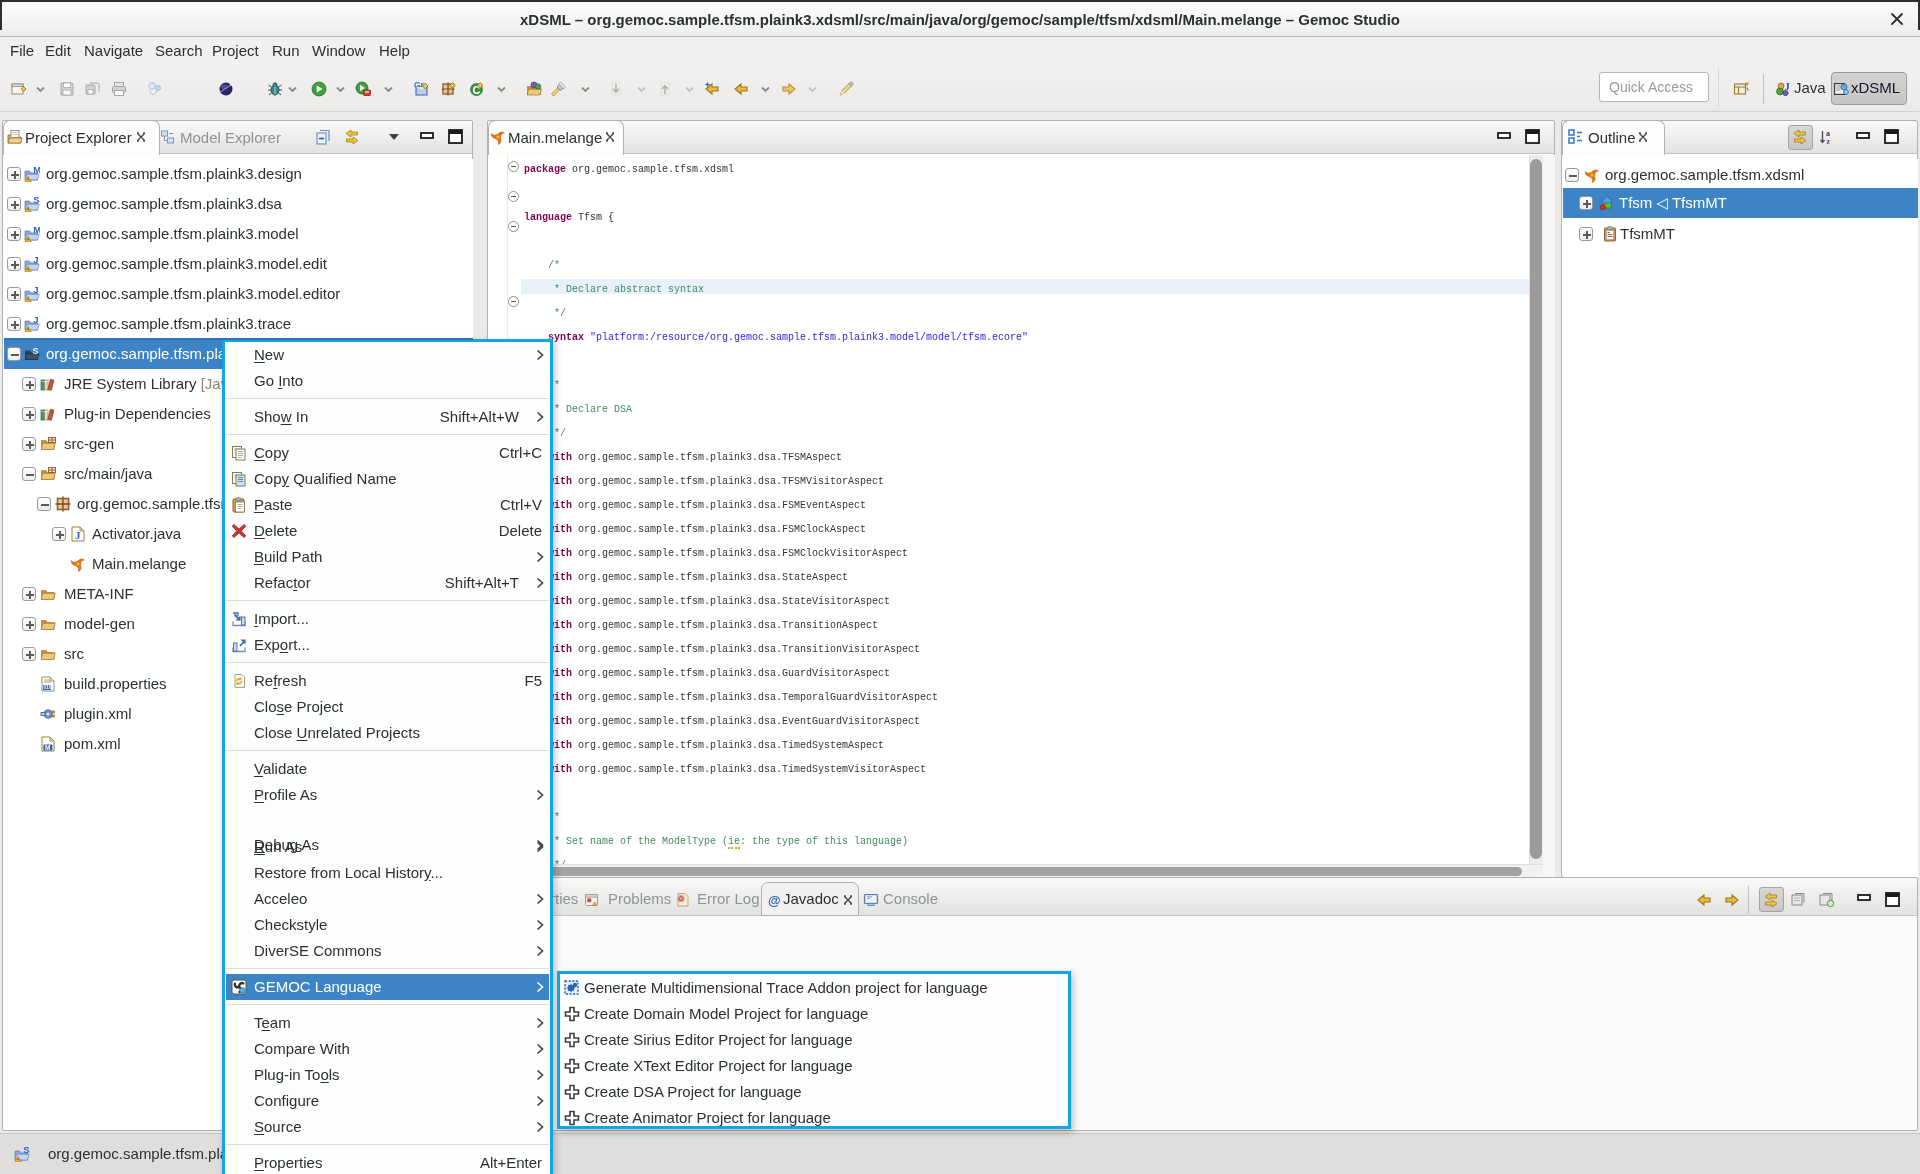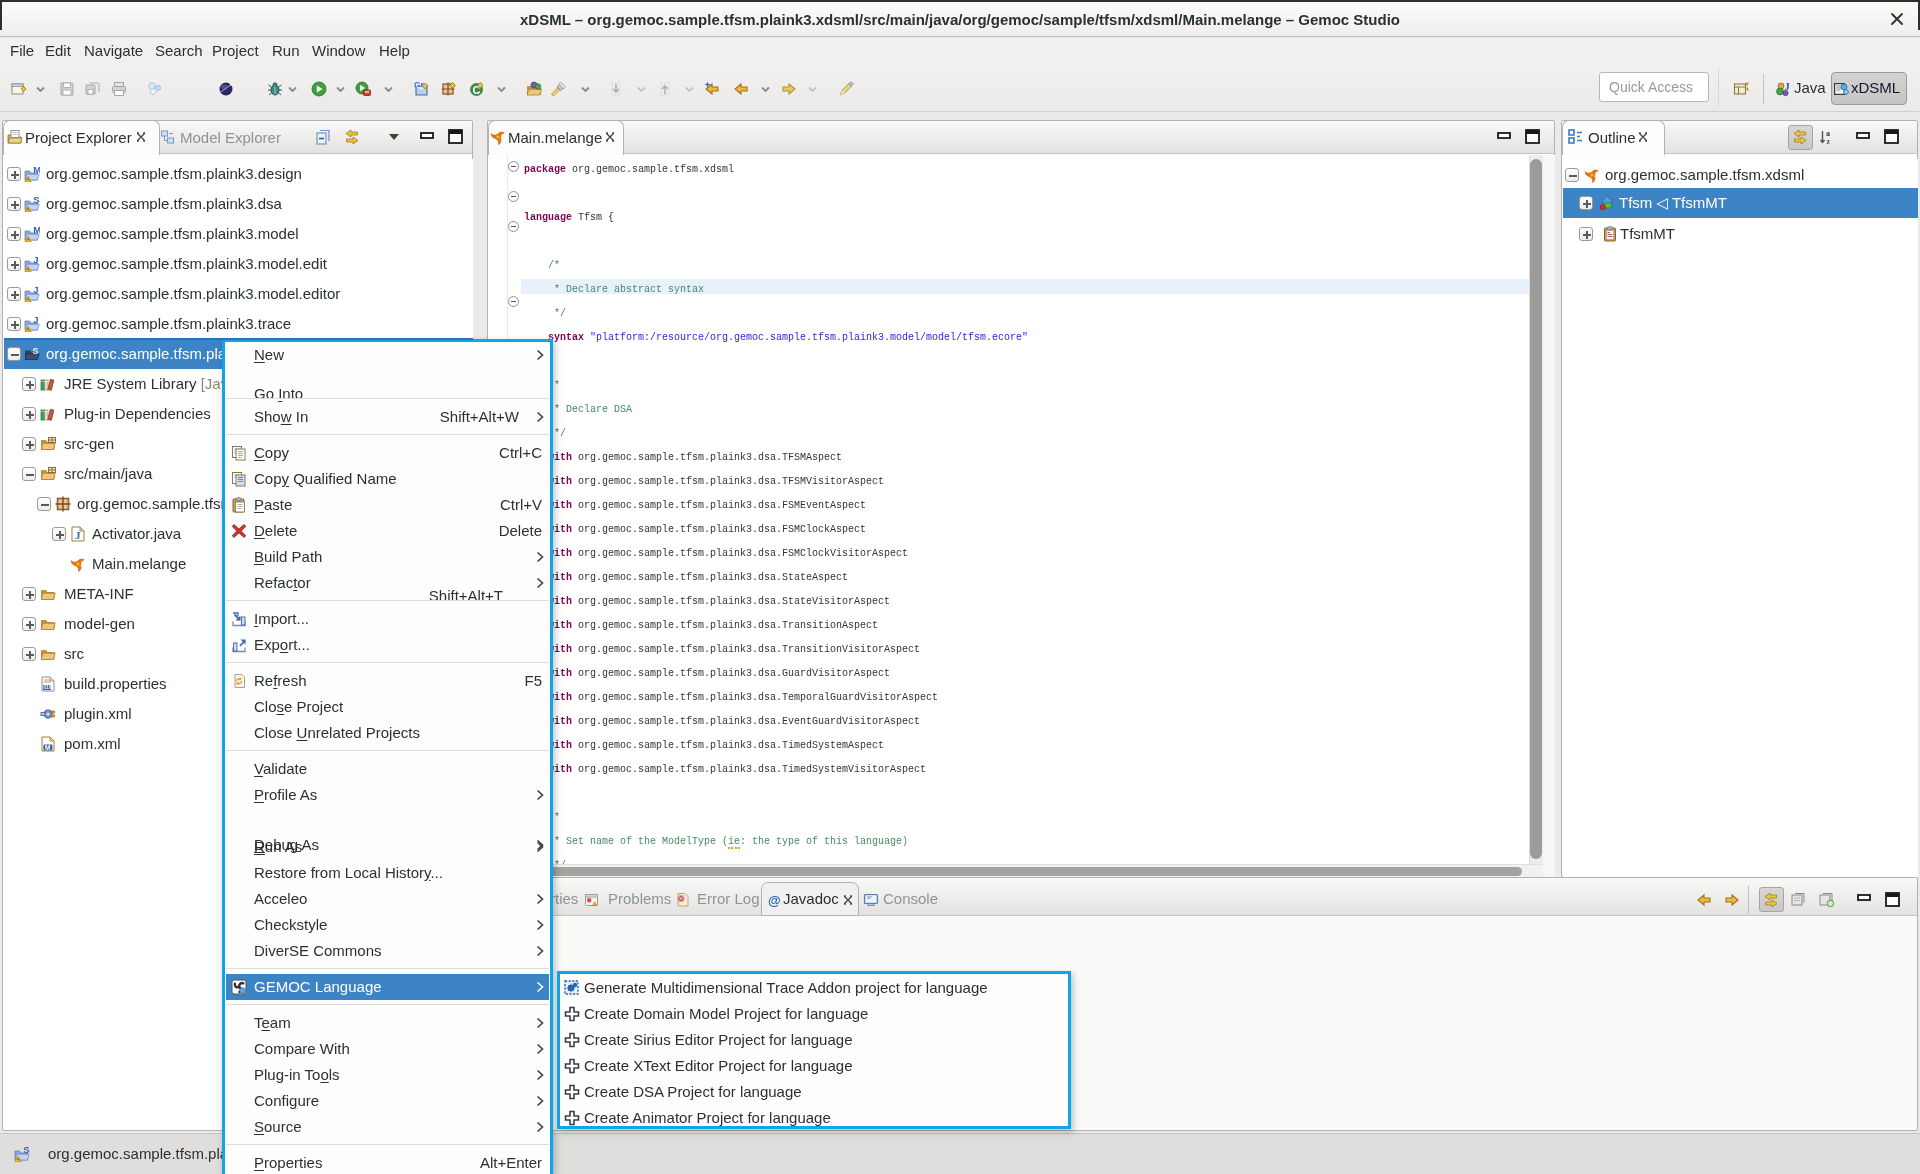--- a/index.html
+++ b/index.html
@@ -727,21 +727,21 @@
     </svg>
 <div class="a" style="left:48px;top:0;font-size:15px;line-height:40px;color:#2b3032">org.gemoc.sample.tfsm.plaink3</div>
 </div>
 <div class="a menu" style="left:222px;top:339px;width:331px;height:836px;border-bottom:none">
 <div class="mrow" style="top:0px;">
       <div class="mlbl" style=""><u>N</u>ew</div>
       <svg class="marr" width="8" height="12" viewBox="0 0 8 12">
         <path d="M1.5 1.5 L6.5 6 L1.5 10.5" fill="none" stroke="#3c4043" stroke-width="1.6"></path>
       </svg>
     </div>
-<div class="mrow" style="top:26px;margin-top:13px;">
+<div class="mrow" style="top:26px;">
       <div class="mlbl" style="">Go <u>I</u>nto</div>
     </div>
 <div class="msep" style="top:56px"></div>
 <div class="mrow" style="top:62px;">
       <div class="mlbl" style="">Sho<u>w</u> In</div>
       <div class="msc" style="right:30px;">Shift+Alt+W</div>
       <svg class="marr" width="8" height="12" viewBox="0 0 8 12">
         <path d="M1.5 1.5 L6.5 6 L1.5 10.5" fill="none" stroke="#3c4043" stroke-width="1.6"></path>
       </svg>
     </div>
@@ -783,21 +783,21 @@
       <div class="msc" style="right:7px;">Delete</div>
     </div>
 <div class="mrow" style="top:202px;">
       <div class="mlbl" style=""><u>B</u>uild Path</div>
       <svg class="marr" width="8" height="12" viewBox="0 0 8 12">
         <path d="M1.5 1.5 L6.5 6 L1.5 10.5" fill="none" stroke="#3c4043" stroke-width="1.6"></path>
       </svg>
     </div>
 <div class="mrow" style="top:228px;">
       <div class="mlbl" style="">Refac<u>t</u>or</div>
-      <div class="msc" style="right:46px;margin-top:13px;">Shift+Alt+T</div>
+      <div class="msc" style="right:30px;">Shift+Alt+T</div>
       <svg class="marr" width="8" height="12" viewBox="0 0 8 12">
         <path d="M1.5 1.5 L6.5 6 L1.5 10.5" fill="none" stroke="#3c4043" stroke-width="1.6"></path>
       </svg>
     </div>
 <div class="msep" style="top:258px"></div>
 <div class="mrow" style="top:264px;">
       <svg class="mico" width="16" height="16" viewBox="0 0 16 16">
         <path d="M2 2 L7 2 L7 5" fill="none" stroke="#4568a8" stroke-width="1.3"></path>
         <path d="M3.5 3.5 L9 9" stroke="#4568a8" stroke-width="1.8"></path>
         <path d="M9.5 9.5 L9.5 4.5 L4.5 9.5 Z" fill="#4568a8"></path>

